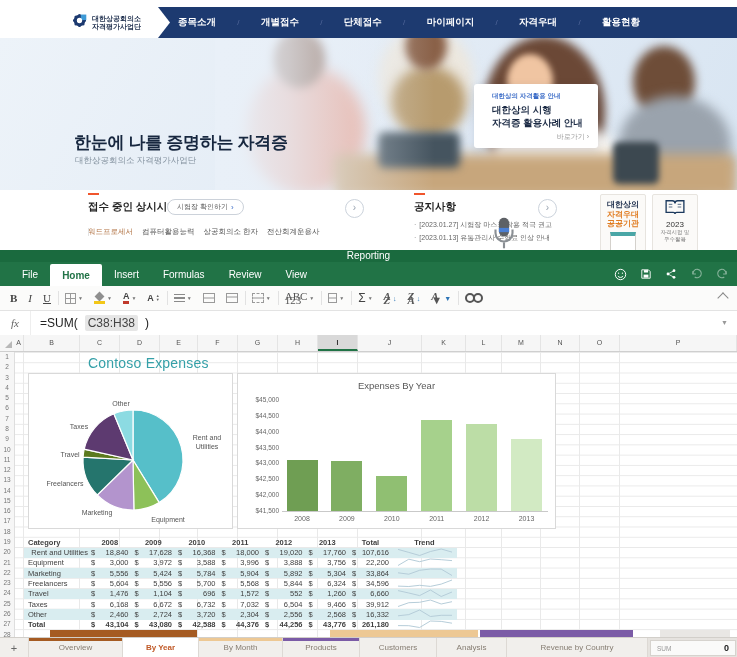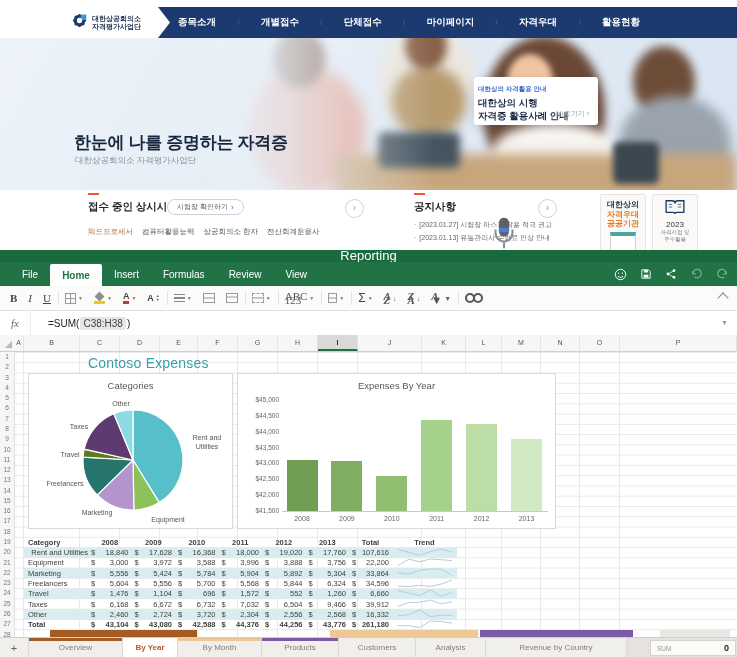--- a/index.html
+++ b/index.html
@@ -21,22 +21,22 @@
 
   
   .hero{position:absolute;left:0;top:38px;width:737px;height:152px;overflow:hidden;
     background:linear-gradient(120deg,#edf3f9 0%,#e2ebf5 55%,#d8e5f2 100%)}
   .photo{position:absolute;left:215px;top:0;width:522px;height:152px;overflow:hidden}
   .photo .b{position:absolute;border-radius:50%}
   .ph-fade{position:absolute;inset:0;background:linear-gradient(to right,#e9f0f8 0%,rgba(233,240,248,.75) 14%,rgba(233,240,248,0) 42%)}
   .hero-title{position:absolute;left:74px;top:82px;font-size:17px;font-weight:bold;color:#17273f;
     letter-spacing:-.3px;z-index:2;white-space:nowrap}
   .hero-sub{position:absolute;left:75px;top:108px;font-size:8.5px;color:#84929f;z-index:2;white-space:nowrap}
-  .promo-card{position:absolute;left:474px;top:39px;width:124px;height:48px;background:#fff;border-radius:3px;
-    box-shadow:0 2px 8px rgba(30,50,90,.12);z-index:3;padding:8px 4px;box-sizing:border-box}
+  .promo-card{position:absolute;left:474px;top:46px;width:124px;height:64px;background:#fff;border-radius:3px;
+    box-shadow:0 2px 8px rgba(30,50,90,.12);z-index:3;padding:8px 18px;box-sizing:border-box}
   .promo-eyebrow{font-size:6.5px;font-weight:bold;color:#3b6cc7;margin-bottom:3px;white-space:nowrap}
   .promo-line{font-size:9.5px;font-weight:bold;color:#1c2b45;line-height:12.5px;white-space:nowrap}
   .promo-link{position:absolute;right:9px;bottom:6px;font-size:7px;color:#999;cursor:pointer}
 
   
   .info{position:absolute;left:0;top:190px;width:737px;height:60px;background:#fff;overflow:hidden}
   .dash{position:absolute;width:11px;height:2px;background:#f0552c}
   .sec-title{position:absolute;font-size:10.5px;font-weight:bold;color:#222;white-space:nowrap}
   .venue-btn{position:absolute;left:167px;top:9px;height:16px;padding:0 9px;border:1px solid #ccd2da;
     border-radius:9px;font-size:7px;color:#555;display:flex;align-items:center;gap:3px;background:#fff;cursor:pointer;white-space:nowrap}
@@ -54,21 +54,21 @@
   .mc1{left:600px;width:46px;padding-top:5px}
   .mc1 .l1{font-size:8px;font-weight:bold;color:#1a2b4a;line-height:9.5px}
   .mc1 .l2{font-size:8px;font-weight:bold;color:#e07b1f;line-height:9.5px}
   .mc1 .shot{margin:3px auto 0;width:24px;height:16px;border:1px solid #d4d1cc;background:#fff;border-top:4px solid #4aa6a6}
   .mc2{left:652px;width:46px;padding-top:4px}
   .mc2 .yr{font-size:8px;color:#333;margin-top:1px}
   .mc2 .cap{font-size:5.5px;color:#777;line-height:7px}
 
   
   .xl-title{position:absolute;left:0;top:250px;width:737px;height:12px;background:#1a6a3e;
-    color:#fff;font-size:13px;text-align:center;line-height:12px}
+    color:#fff;font-size:10px;text-align:center;line-height:12px}
   .xl-ribbon{position:absolute;left:0;top:262px;width:737px;height:24px;background:#217346;display:flex;align-items:center}
   .rtabs{display:flex;align-items:center;height:100%;padding-left:10px;gap:0}
   .rtab{color:#fff;font-size:10px;padding:0 12px;height:100%;display:flex;align-items:center;cursor:pointer;white-space:nowrap}
   .rtab.active{background:#fff;color:#217346;font-weight:bold;border-radius:2px 2px 0 0;margin-top:2px;height:22px}
   .ricons{position:absolute;right:8px;top:0;height:24px;display:flex;align-items:center;gap:13px}
   .ricons .ric{display:flex;align-items:center;cursor:pointer}
   .ric.dim{opacity:.45}
 
   
   .xl-toolbar{position:absolute;left:0;top:286px;width:737px;height:25px;background:#fbfbfa;
@@ -96,21 +96,21 @@
   .find-ic{display:flex}
   .find-ic span{width:6px;height:6px;border:2px solid #555;border-radius:50%;margin-right:-2px}
   .tb-collapse{position:absolute;right:10px;top:8px;width:7px;height:7px;border-left:1.5px solid #888;
     border-top:1.5px solid #888;transform:rotate(45deg);cursor:pointer}
 
   
   .xl-formula{position:absolute;left:0;top:311px;width:737px;height:24px;background:#fff;
     border-bottom:1px solid #d6d6d6;display:flex;align-items:center}
   .fx{width:30px;text-align:center;font-family:"Liberation Serif",serif;font-style:italic;
     font-size:11px;color:#666;border-right:1px solid #eee;height:100%;line-height:24px}
-  .fml{font-size:10px;color:#222;margin-left:17px;display:flex;align-items:center;gap:1px}
+  .fml{font-size:12px;color:#222;margin-left:9px;display:flex;align-items:center;gap:7px}
   .chip{background:#e6e6e6;border-radius:2px;padding:1px 3px;color:#444}
   .fml-dd{position:absolute;right:9px;top:8px;font-size:7px;color:#999;cursor:pointer}
 
   
   .xl-cols{position:absolute;left:0;top:335px;width:737px;height:17px;background:#f6f6f6;
     border-bottom:1px solid #cfcfcf;display:flex;box-sizing:border-box}
   .colh{height:100%;font-size:7px;color:#555;text-align:center;line-height:16px;
     border-right:1px solid #e4e4e4;box-sizing:border-box;cursor:pointer}
   .colh.sel{background:#d9d9d9;border-bottom:2px solid #217346;color:#333;font-weight:bold}
   .corner{height:100%;position:relative;cursor:pointer}
@@ -496,21 +496,20 @@
         <div class="rn" style="top: 226.16px; height: 10.28px; line-height: 10.28px;">23</div>
         <div class="rn" style="top: 236.44px; height: 10.28px; line-height: 10.28px;">24</div>
         <div class="rn" style="top: 246.72px; height: 10.28px; line-height: 10.28px;">25</div>
         <div class="rn" style="top: 257px; height: 10.28px; line-height: 10.28px;">26</div>
         <div class="rn" style="top: 267.28px; height: 10.28px; line-height: 10.28px;">27</div>
         <div class="rn" style="top: 277.56px; height: 10.28px; line-height: 10.28px;">28</div>
       </div>
     <div class="sheet-title">Contoso Expenses</div>
 
     <div class="chart-box" id="pieBox" style="left:28px;top:21px;width:205px;height:156px">
-      <div class="chart-title">Categories</div>
       <svg id="pieSvg" width="205" height="156" style="position:absolute;left:0;top:0">
           <path d="M104,86 L104.0,36.0 A50,50 0 0 1 130.2,128.6 Z" fill="#56bfc9" stroke="#fff" stroke-width="1.2"></path>
           <path d="M104,86 L130.2,128.6 A50,50 0 0 1 104.9,136.0 Z" fill="#8dc159" stroke="#fff" stroke-width="1.2"></path>
           <path d="M104,86 L104.9,136.0 A50,50 0 0 1 68.3,121.0 Z" fill="#b394cd" stroke="#fff" stroke-width="1.2"></path>
           <path d="M104,86 L68.3,121.0 A50,50 0 0 1 54.1,83.1 Z" fill="#25756d" stroke="#fff" stroke-width="1.2"></path>
           <path d="M104,86 L54.1,83.1 A50,50 0 0 1 55.2,75.2 Z" fill="#5c7a1e" stroke="#fff" stroke-width="1.2"></path>
           <path d="M104,86 L55.2,75.2 A50,50 0 0 1 84.9,39.8 Z" fill="#5d3a70" stroke="#fff" stroke-width="1.2"></path>
           <path d="M104,86 L84.9,39.8 A50,50 0 0 1 104.0,36.0 Z" fill="#8cdbe2" stroke="#fff" stroke-width="1.2"></path>
           <text x="178" y="66" text-anchor="middle" font-size="7" fill="#555"><tspan x="178" dy="0">Rent and</tspan><tspan x="178" dy="9">Utilities</tspan></text>
           <text x="139" y="148" text-anchor="middle" font-size="7" fill="#555">Equipment</text>
@@ -841,21 +840,21 @@
         <div class="row28seg" style="left: 660px; width: 70px; top: 278px; background: rgb(233, 231, 228);"></div>
       </div>
   </div>
 
   <div class="xl-tabs" id="sheetTabs">
       <div class="addtab">+</div>
       <div class="stab" style="width: 94px;">
         <span>Overview</span>
         <div class="stripe" style="background: rgb(165, 91, 34);"></div>
       </div>
-      <div class="stab active" style="width: 55px;">
+      <div class="stab active" style="width: 76px;">
         <span>By Year</span>
       </div>
       <div class="stab" style="width: 84px;">
         <span>By Month</span>
         <div class="stripe" style="background: rgb(237, 200, 148);"></div>
       </div>
       <div class="stab" style="width: 77px;">
         <span>Products</span>
         <div class="stripe" style="background: rgb(123, 91, 166);"></div>
       </div>

